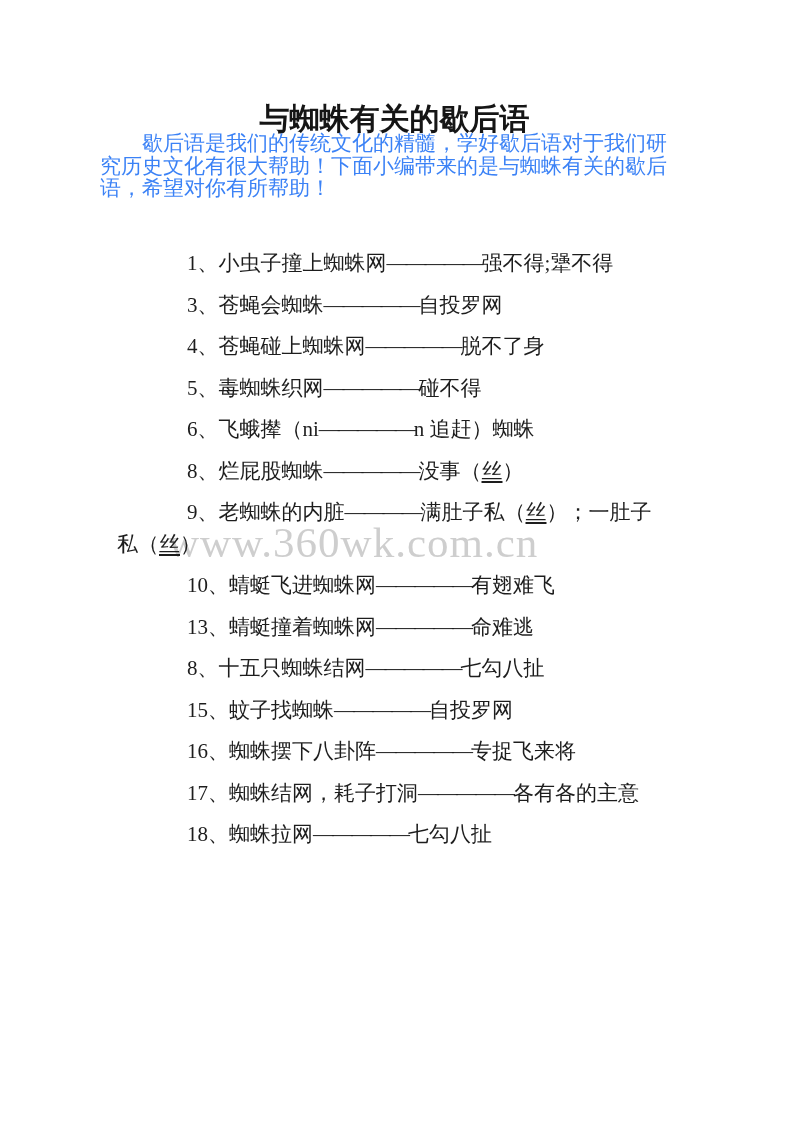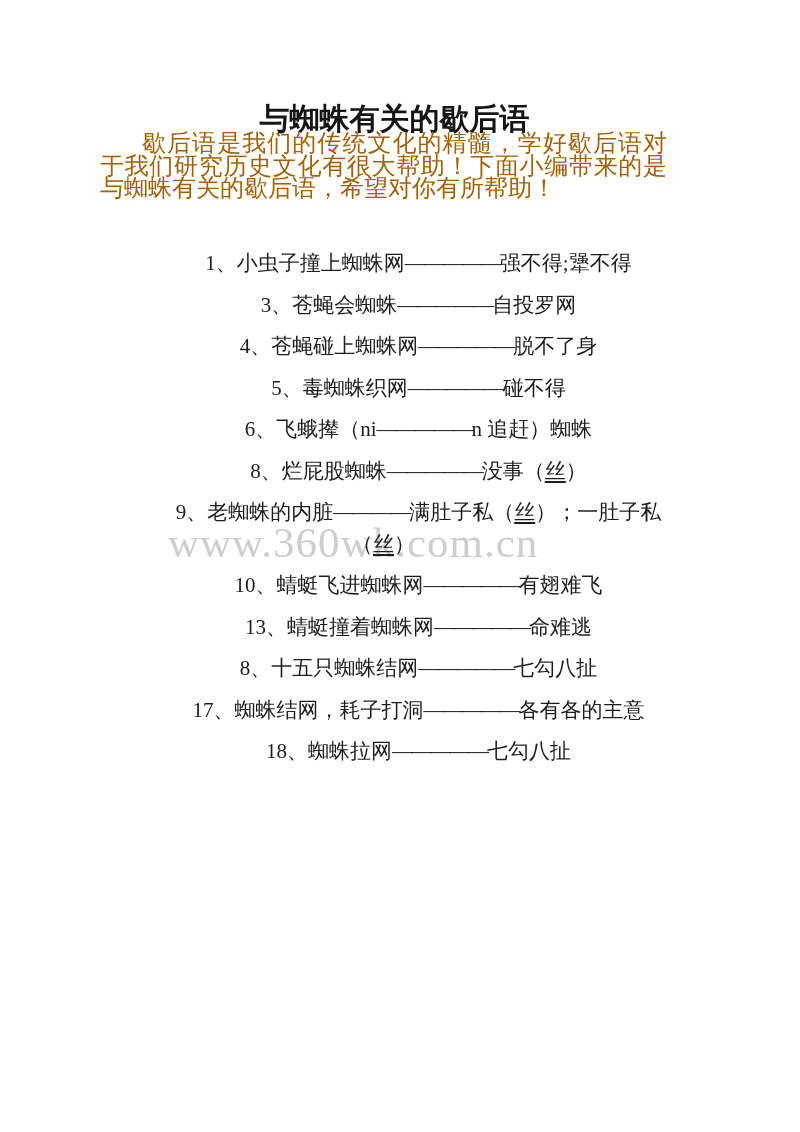--- a/index.html
+++ b/index.html
@@ -49,39 +49,38 @@
     font-size: 30px;
     line-height: 36px;
     color: #151515;
   }
   .intro {
     margin: 0;
     position: absolute;
     top: 132px;
     left: 0;
     width: 567px;
-    font-size: 24px;
+    font-size: 21px;
     line-height: 22.5px;
     text-align: justify;
     text-indent: 42px;
-    color: #a16207;
+    color: #3b82f6;
   }
   .list {
     position: absolute;
     top: 248px;
     left: 0;
     width: 567px;
   }
   .item {
-    margin: 0 0 10px 0;
+    margin: 0 0 10px 17px;
     font-size: 21px;
     line-height: 31.5px;
     text-indent: 70px;
     color: #1d1d1d;
-    text-align: center;
   }
   .dash {
     letter-spacing: -2px;
     white-space: nowrap;
   }
   .u {
     text-decoration: underline;
     text-underline-offset: 3px;
   }
 </style>
@@ -100,17 +99,19 @@
         <p class="item"><span>1、</span><span>小虫子撞上蜘蛛网</span><span class="dash">—————</span><span>强不得;犟不得</span></p>
         <p class="item"><span>3、</span><span>苍蝇会蜘蛛</span><span class="dash">—————</span><span>自投罗网</span></p>
         <p class="item"><span>4、</span><span>苍蝇碰上蜘蛛网</span><span class="dash">—————</span><span>脱不了身</span></p>
         <p class="item"><span>5、</span><span>毒蜘蛛织网</span><span class="dash">—————</span><span>碰不得</span></p>
         <p class="item"><span>6、</span><span>飞蛾撵（ni</span><span class="dash">—————</span><span>n 追赶）蜘蛛</span></p>
         <p class="item"><span>8、</span><span>烂屁股蜘蛛</span><span class="dash">—————</span><span>没事（</span><span class="u">丝</span><span>）</span></p>
         <p class="item"><span>9、</span><span>老蜘蛛的内脏</span><span class="dash">————</span><span>满肚子私（</span><span class="u">丝</span><span>）；一肚子私（</span><span class="u">丝</span><span>）</span></p>
         <p class="item"><span>10、</span><span>蜻蜓飞进蜘蛛网</span><span class="dash">—————</span><span>有翅难飞</span></p>
         <p class="item"><span>13、</span><span>蜻蜓撞着蜘蛛网</span><span class="dash">—————</span><span>命难逃</span></p>
         <p class="item"><span>8、</span><span>十五只蜘蛛结网</span><span class="dash">—————</span><span>七勾八扯</span></p>
+        <p class="item"><span>15、</span><span>蚊子找蜘蛛</span><span class="dash">—————</span><span>自投罗网</span></p>
+        <p class="item"><span>16、</span><span>蜘蛛摆下八卦阵</span><span class="dash">—————</span><span>专捉飞来将</span></p>
         <p class="item"><span>17、</span><span>蜘蛛结网，耗子打洞</span><span class="dash">—————</span><span>各有各的主意</span></p>
         <p class="item"><span>18、</span><span>蜘蛛拉网</span><span class="dash">—————</span><span>七勾八扯</span></p>
       </div>
   </div>
 </div>
 
 </body></html>

